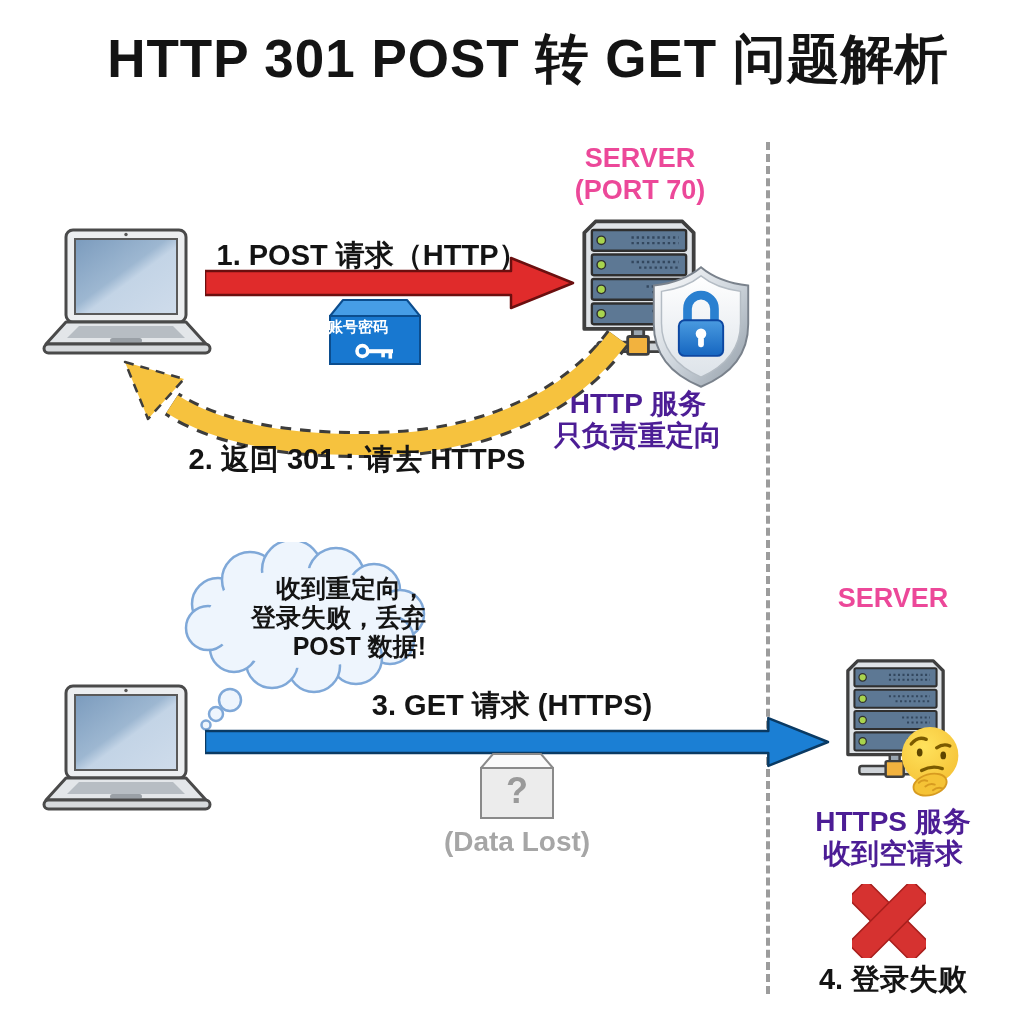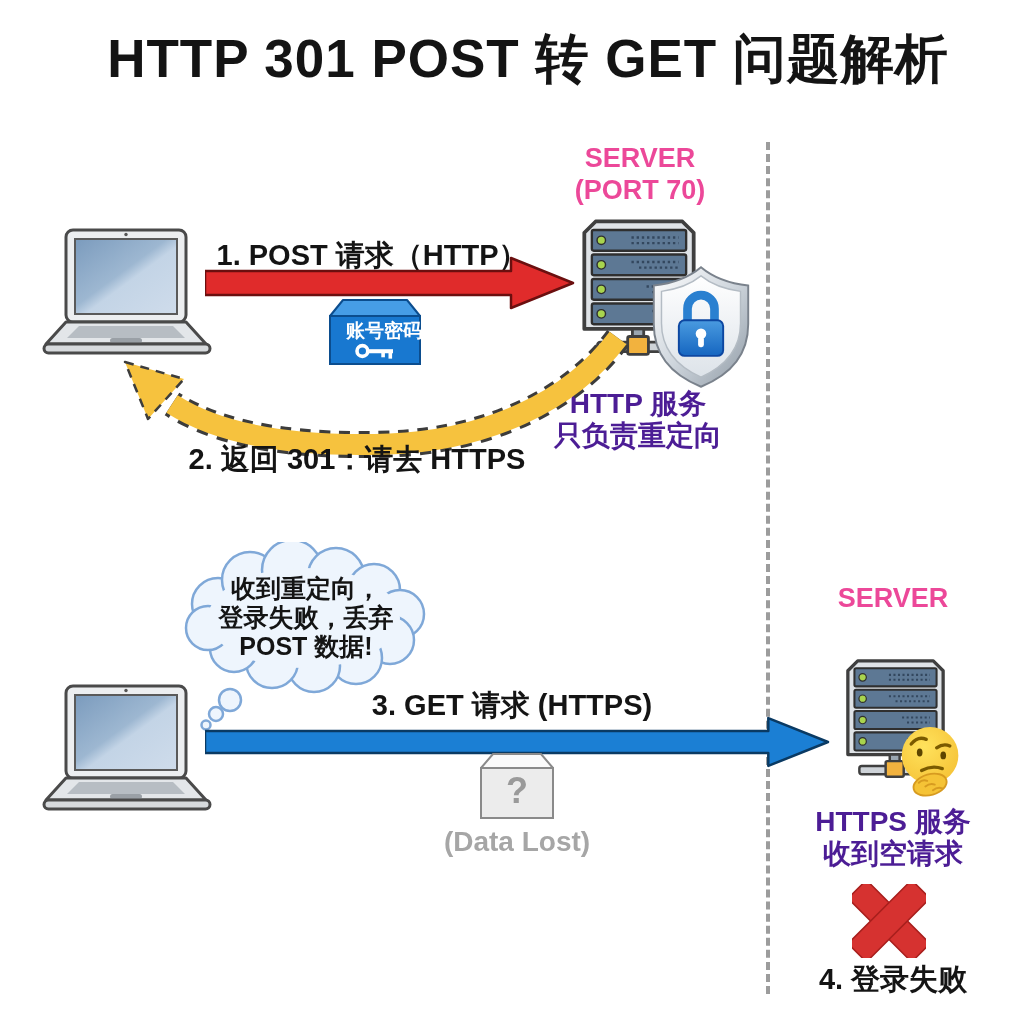--- a/index.html
+++ b/index.html
@@ -4,22 +4,22 @@
 <style>
   html,body{margin:0;padding:0;background:#fff;}
   body{font-family:"Liberation Sans","DejaVu Sans",sans-serif;}
   .canvas{position:relative;width:1024px;height:1024px;background:#ffffff;overflow:hidden;}
   .abs{position:absolute;}
   .title{top:24px;left:16px;width:1024px;text-align:center;font-size:53px;font-weight:900;color:#141414;letter-spacing:1px;}
   .step-label{font-weight:800;color:#141414;font-size:29px;text-align:center;white-space:nowrap;}
   .server-label{font-weight:800;color:#ec4899;font-size:27px;line-height:32px;text-align:center;white-space:nowrap;}
   .server-caption{font-weight:800;color:#4c1d95;font-size:28px;line-height:32px;text-align:center;white-space:nowrap;}
   .divider{left:766px;top:142px;height:852px;width:0;border-left:4px dashed #9c9c9c;}
-  .cloud-text{font-weight:800;color:#141414;font-size:25px;line-height:29px;text-align:center;white-space:nowrap;}
-  .payload-label{font-weight:800;color:#ffffff;font-size:19px;text-align:right;width:100%;}
+  .cloud-text{font-weight:800;color:#141414;font-size:25px;line-height:29px;text-align:right;white-space:nowrap;}
+  .payload-label{font-weight:800;color:#ffffff;font-size:15px;text-align:left;width:100%;}
   .lost-symbol{font-weight:800;color:#9a9a9a;font-size:36px;text-align:center;width:100%;}
   .lost-caption{font-weight:800;color:#a6a6a6;font-size:28px;text-align:center;white-space:nowrap;}
   svg{display:block;}
 </style>
 </head>
 <body>
 
 <div class="canvas">
 
   <div class="abs title">HTTP 301 POST 转 GET 问题解析</div>

